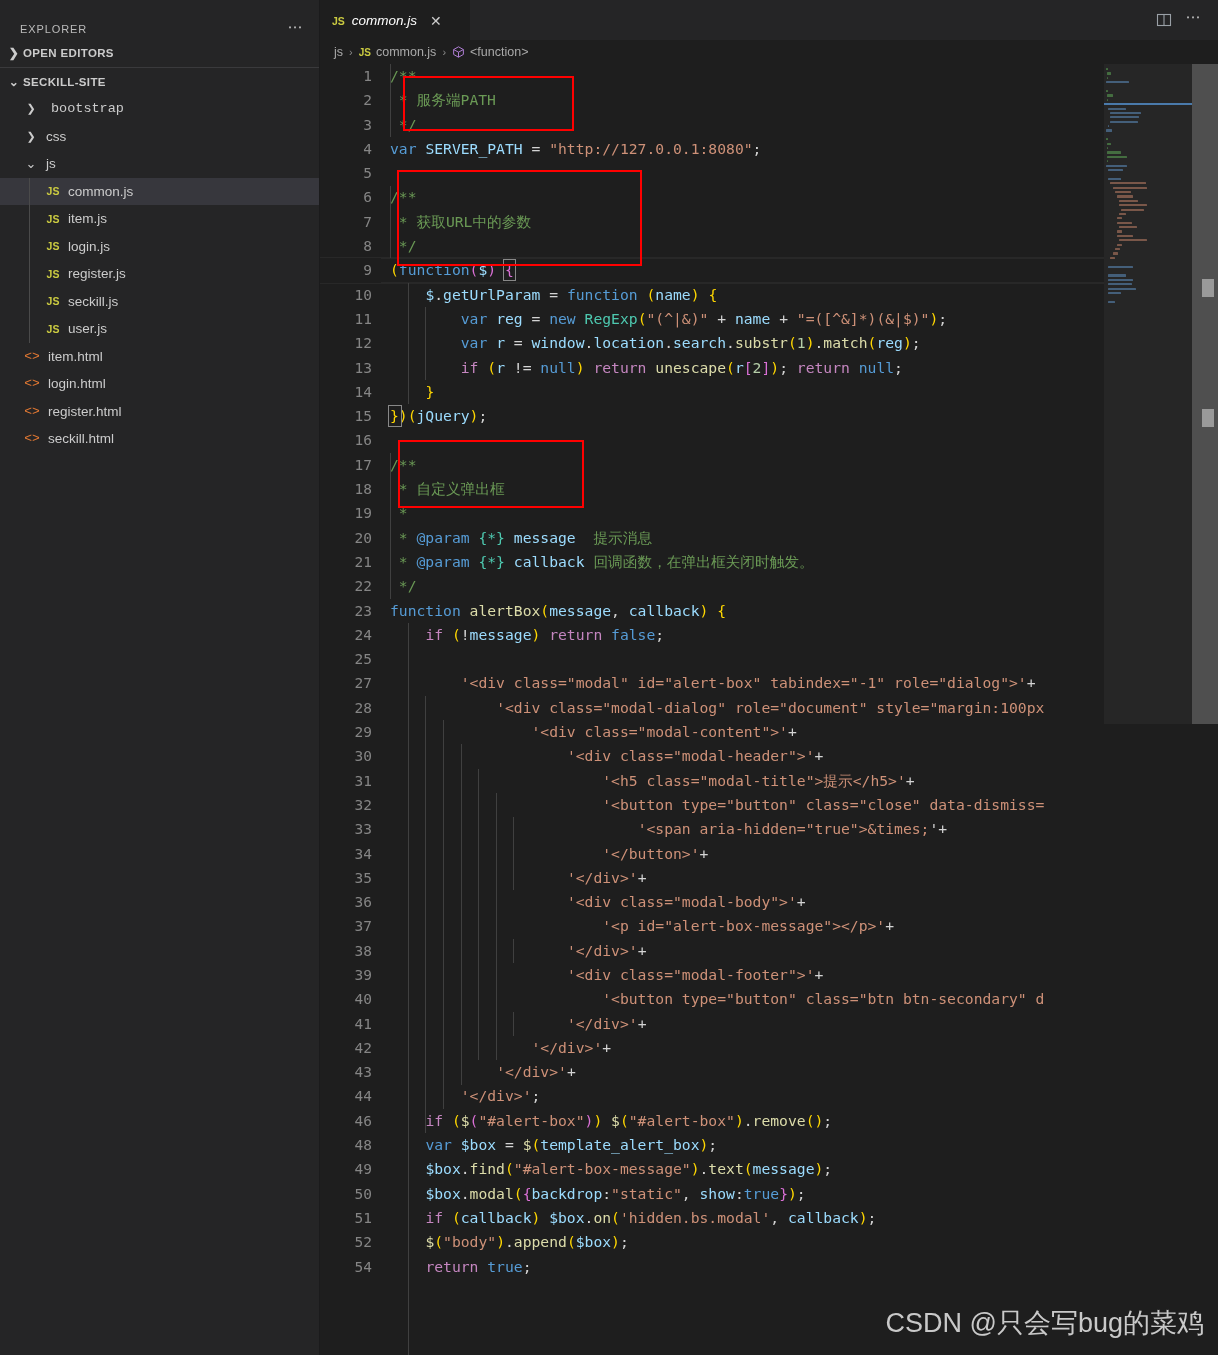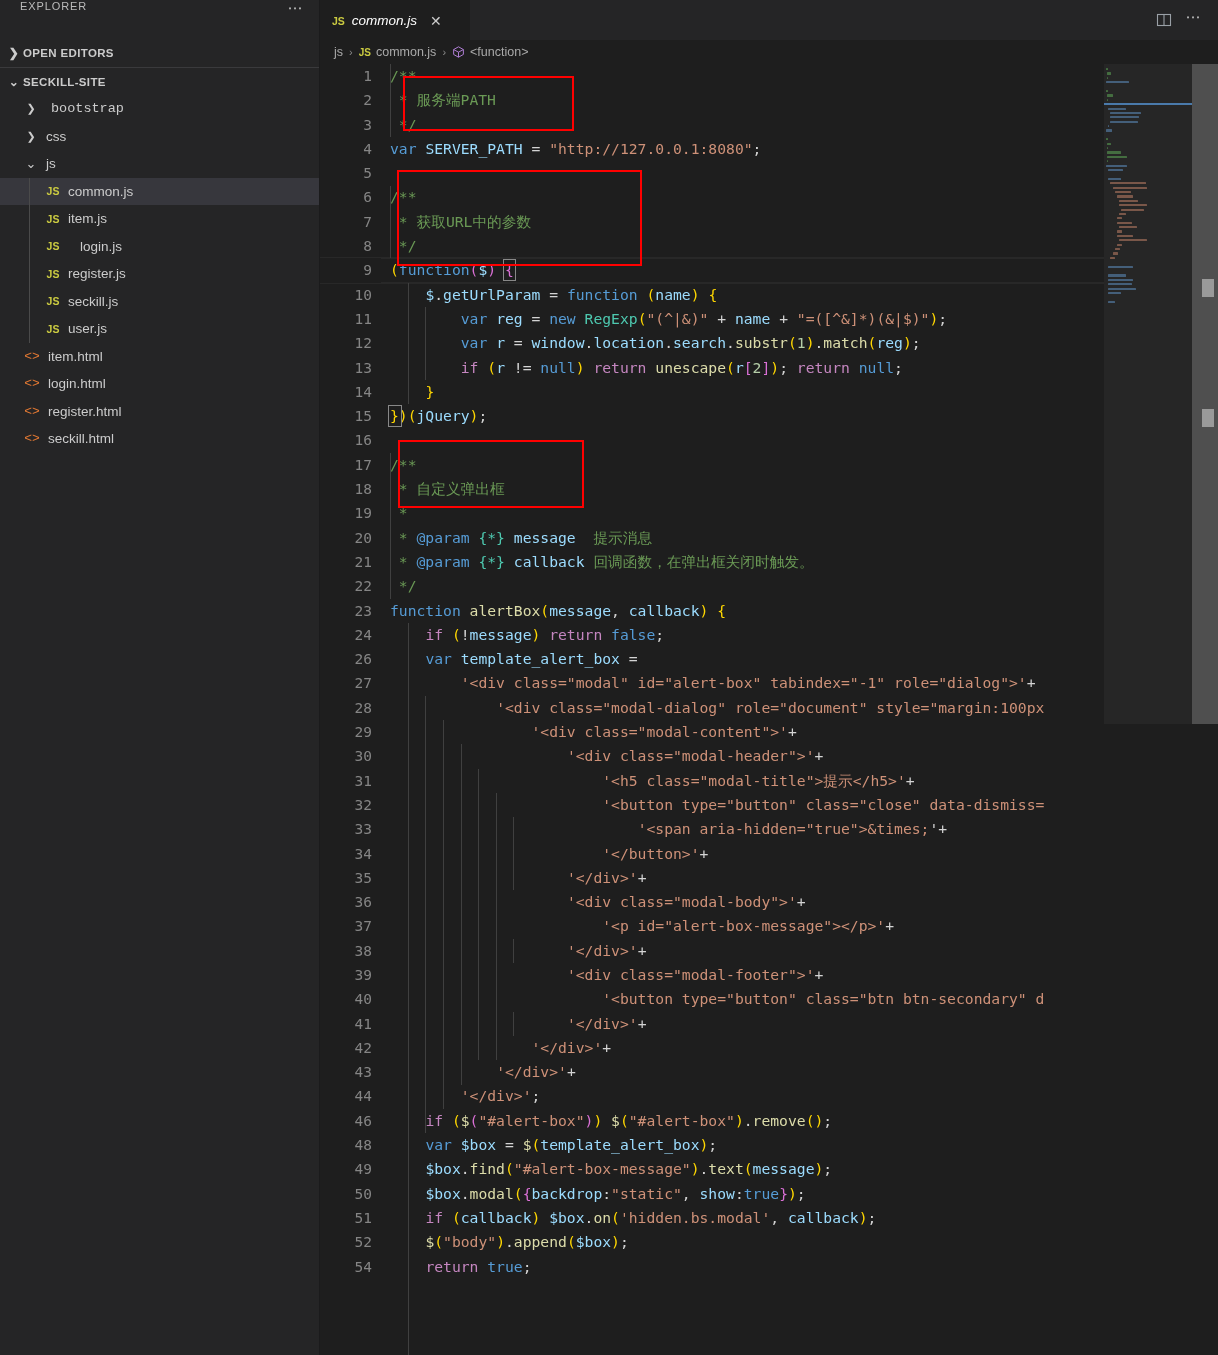--- a/index.html
+++ b/index.html
@@ -14,21 +14,21 @@
   
   .sidebar {
     width: 320px; height: 1355px;
     background: #252526;
     color: #cccccc;
     flex: 0 0 320px;
     position: relative;
     border-right: 1px solid #1b1b1c;
   }
   .sb-header {
-    height: 35px; display: flex; align-items: flex-start;
+    height: 35px; display: flex; align-items: flex-end;
     padding: 0 12px 0 20px; justify-content: space-between;
   }
   .sb-title { font-size: 11px; letter-spacing: .9px; color: #bbbbbb; font-weight: 400; }
   .sb-more { color: #cccccc; font-size: 15px; letter-spacing: 1.4px; line-height: 8px; cursor: pointer; padding: 4px 3px;}
   .sect-row {
     height: 28px; display: flex; align-items: center;
     font-size: 11.5px; font-weight: bold; letter-spacing: .35px;
     color: #cccccc; padding-left: 5px; cursor: pointer;
   }
   .sect-row.open-editors { margin-top: 4px; }
@@ -206,21 +206,21 @@
         <div class="trow selected" style="padding-left: 44px;">
           <span class="ico-js">JS</span>
           <span class="fname" style="margin-left: 6px;">common.js</span>
         </div>
         <div class="trow" style="padding-left: 44px;">
           <span class="ico-js">JS</span>
           <span class="fname" style="margin-left: 6px;">item.js</span>
         </div>
         <div class="trow" style="padding-left: 44px;">
           <span class="ico-js">JS</span>
-          <span class="fname" style="margin-left: 18px;">login.js</span>
+          <span class="fname" style="margin-left: 6px;">login.js</span>
         </div>
         <div class="trow" style="padding-left: 44px;">
           <span class="ico-js">JS</span>
           <span class="fname" style="margin-left: 6px;">register.js</span>
         </div>
         <div class="trow" style="padding-left: 44px;">
           <span class="ico-js">JS</span>
           <span class="fname" style="margin-left: 6px;">seckill.js</span>
         </div>
         <div class="trow" style="padding-left: 44px;">
@@ -306,21 +306,21 @@
           <div class="ln"><span class="num">15</span><span class="txt"><span class="b1">}</span><span class="b1">)</span><span class="b1">(</span><span class="c-var">jQuery</span><span class="b1">)</span><span class="c-pun">;</span></span></div>
           <div class="ln"><span class="num">16</span><span class="txt"></span></div>
           <div class="ln"><span class="num">17</span><span class="txt"><span class="c-com">/**</span></span></div>
           <div class="ln"><span class="num">18</span><span class="txt"><span class="c-com"> * 自定义弹出框</span></span></div>
           <div class="ln"><span class="num">19</span><span class="txt"><span class="c-com"> *</span></span></div>
           <div class="ln"><span class="num">20</span><span class="txt"><span class="c-com"> * </span><span class="c-blue">@param</span><span class="c-com"> </span><span class="c-type">{*}</span><span class="c-com"> </span><span class="c-var">message</span><span class="c-com">  提示消息</span></span></div>
           <div class="ln"><span class="num">21</span><span class="txt"><span class="c-com"> * </span><span class="c-blue">@param</span><span class="c-com"> </span><span class="c-type">{*}</span><span class="c-com"> </span><span class="c-var">callback</span><span class="c-com"> 回调函数，在弹出框关闭时触发。</span></span></div>
           <div class="ln"><span class="num">22</span><span class="txt"><span class="c-com"> */</span></span></div>
           <div class="ln"><span class="num">23</span><span class="txt"><span class="c-kw">function</span><span class="c-pun"> </span><span class="c-fn">alertBox</span><span class="b1">(</span><span class="c-var">message</span><span class="c-pun">,</span><span class="c-pun"> </span><span class="c-var">callback</span><span class="b1">)</span><span class="c-pun"> </span><span class="b1">{</span></span></div>
           <div class="ln"><span class="num">24</span><span class="txt"><span class="c-pun"> </span><span class="c-pun"> </span><span class="c-pun"> </span><span class="c-pun"> </span><span class="c-ctl">if</span><span class="c-pun"> </span><span class="b1">(</span><span class="c-pun">!</span><span class="c-var">message</span><span class="b1">)</span><span class="c-pun"> </span><span class="c-ctl">return</span><span class="c-pun"> </span><span class="c-kw">false</span><span class="c-pun">;</span></span></div>
-          <div class="ln"><span class="num">26</span><span class="txt"><span class="c-pun"> </span><span class="c-pun"> </span><span class="c-pun"> </span><span class="c-pun"> </span><span class="c-kw">var</span><span class="c-pun"> </span><span class="c-var">template_alert_box</span><span class="c-pun"> </span><span class="c-pun">=</span></span></div>
+          <div class="ln"><span class="num">25</span><span class="txt"></span></div>
           <div class="ln"><span class="num">27</span><span class="txt"><span class="c-pun"> </span><span class="c-pun"> </span><span class="c-pun"> </span><span class="c-pun"> </span><span class="c-pun"> </span><span class="c-pun"> </span><span class="c-pun"> </span><span class="c-pun"> </span><span class="c-str">'&lt;div class="modal" id="alert-box" tabindex="-1" role="dialog"&gt;'</span><span class="c-pun">+</span></span></div>
           <div class="ln"><span class="num">28</span><span class="txt"><span class="c-pun"> </span><span class="c-pun"> </span><span class="c-pun"> </span><span class="c-pun"> </span><span class="c-pun"> </span><span class="c-pun"> </span><span class="c-pun"> </span><span class="c-pun"> </span><span class="c-pun"> </span><span class="c-pun"> </span><span class="c-pun"> </span><span class="c-pun"> </span><span class="c-str">'&lt;div class="modal-dialog" role="document" style="margin:100px</span></span></div>
           <div class="ln"><span class="num">29</span><span class="txt"><span class="c-pun"> </span><span class="c-pun"> </span><span class="c-pun"> </span><span class="c-pun"> </span><span class="c-pun"> </span><span class="c-pun"> </span><span class="c-pun"> </span><span class="c-pun"> </span><span class="c-pun"> </span><span class="c-pun"> </span><span class="c-pun"> </span><span class="c-pun"> </span><span class="c-pun"> </span><span class="c-pun"> </span><span class="c-pun"> </span><span class="c-pun"> </span><span class="c-str">'&lt;div class="modal-content"&gt;'</span><span class="c-pun">+</span></span></div>
           <div class="ln"><span class="num">30</span><span class="txt"><span class="c-pun"> </span><span class="c-pun"> </span><span class="c-pun"> </span><span class="c-pun"> </span><span class="c-pun"> </span><span class="c-pun"> </span><span class="c-pun"> </span><span class="c-pun"> </span><span class="c-pun"> </span><span class="c-pun"> </span><span class="c-pun"> </span><span class="c-pun"> </span><span class="c-pun"> </span><span class="c-pun"> </span><span class="c-pun"> </span><span class="c-pun"> </span><span class="c-pun"> </span><span class="c-pun"> </span><span class="c-pun"> </span><span class="c-pun"> </span><span class="c-str">'&lt;div class="modal-header"&gt;'</span><span class="c-pun">+</span></span></div>
           <div class="ln"><span class="num">31</span><span class="txt"><span class="c-pun"> </span><span class="c-pun"> </span><span class="c-pun"> </span><span class="c-pun"> </span><span class="c-pun"> </span><span class="c-pun"> </span><span class="c-pun"> </span><span class="c-pun"> </span><span class="c-pun"> </span><span class="c-pun"> </span><span class="c-pun"> </span><span class="c-pun"> </span><span class="c-pun"> </span><span class="c-pun"> </span><span class="c-pun"> </span><span class="c-pun"> </span><span class="c-pun"> </span><span class="c-pun"> </span><span class="c-pun"> </span><span class="c-pun"> </span><span class="c-pun"> </span><span class="c-pun"> </span><span class="c-pun"> </span><span class="c-pun"> </span><span class="c-str">'&lt;h5 class="modal-title"&gt;提示&lt;/h5&gt;'</span><span class="c-pun">+</span></span></div>
           <div class="ln"><span class="num">32</span><span class="txt"><span class="c-pun"> </span><span class="c-pun"> </span><span class="c-pun"> </span><span class="c-pun"> </span><span class="c-pun"> </span><span class="c-pun"> </span><span class="c-pun"> </span><span class="c-pun"> </span><span class="c-pun"> </span><span class="c-pun"> </span><span class="c-pun"> </span><span class="c-pun"> </span><span class="c-pun"> </span><span class="c-pun"> </span><span class="c-pun"> </span><span class="c-pun"> </span><span class="c-pun"> </span><span class="c-pun"> </span><span class="c-pun"> </span><span class="c-pun"> </span><span class="c-pun"> </span><span class="c-pun"> </span><span class="c-pun"> </span><span class="c-pun"> </span><span class="c-str">'&lt;button type="button" class="close" data-dismiss=</span></span></div>
           <div class="ln"><span class="num">33</span><span class="txt"><span class="c-pun"> </span><span class="c-pun"> </span><span class="c-pun"> </span><span class="c-pun"> </span><span class="c-pun"> </span><span class="c-pun"> </span><span class="c-pun"> </span><span class="c-pun"> </span><span class="c-pun"> </span><span class="c-pun"> </span><span class="c-pun"> </span><span class="c-pun"> </span><span class="c-pun"> </span><span class="c-pun"> </span><span class="c-pun"> </span><span class="c-pun"> </span><span class="c-pun"> </span><span class="c-pun"> </span><span class="c-pun"> </span><span class="c-pun"> </span><span class="c-pun"> </span><span class="c-pun"> </span><span class="c-pun"> </span><span class="c-pun"> </span><span class="c-pun"> </span><span class="c-pun"> </span><span class="c-pun"> </span><span class="c-pun"> </span><span class="c-str">'&lt;span aria-hidden="true"&gt;&amp;times;</span>'<span class="c-pun">+</span></span></div>
           <div class="ln"><span class="num">34</span><span class="txt"><span class="c-pun"> </span><span class="c-pun"> </span><span class="c-pun"> </span><span class="c-pun"> </span><span class="c-pun"> </span><span class="c-pun"> </span><span class="c-pun"> </span><span class="c-pun"> </span><span class="c-pun"> </span><span class="c-pun"> </span><span class="c-pun"> </span><span class="c-pun"> </span><span class="c-pun"> </span><span class="c-pun"> </span><span class="c-pun"> </span><span class="c-pun"> </span><span class="c-pun"> </span><span class="c-pun"> </span><span class="c-pun"> </span><span class="c-pun"> </span><span class="c-pun"> </span><span class="c-pun"> </span><span class="c-pun"> </span><span class="c-pun"> </span><span class="c-str">'&lt;/button&gt;'</span><span class="c-pun">+</span></span></div>
           <div class="ln"><span class="num">35</span><span class="txt"><span class="c-pun"> </span><span class="c-pun"> </span><span class="c-pun"> </span><span class="c-pun"> </span><span class="c-pun"> </span><span class="c-pun"> </span><span class="c-pun"> </span><span class="c-pun"> </span><span class="c-pun"> </span><span class="c-pun"> </span><span class="c-pun"> </span><span class="c-pun"> </span><span class="c-pun"> </span><span class="c-pun"> </span><span class="c-pun"> </span><span class="c-pun"> </span><span class="c-pun"> </span><span class="c-pun"> </span><span class="c-pun"> </span><span class="c-pun"> </span><span class="c-str">'&lt;/div&gt;'</span><span class="c-pun">+</span></span></div>
           <div class="ln"><span class="num">36</span><span class="txt"><span class="c-pun"> </span><span class="c-pun"> </span><span class="c-pun"> </span><span class="c-pun"> </span><span class="c-pun"> </span><span class="c-pun"> </span><span class="c-pun"> </span><span class="c-pun"> </span><span class="c-pun"> </span><span class="c-pun"> </span><span class="c-pun"> </span><span class="c-pun"> </span><span class="c-pun"> </span><span class="c-pun"> </span><span class="c-pun"> </span><span class="c-pun"> </span><span class="c-pun"> </span><span class="c-pun"> </span><span class="c-pun"> </span><span class="c-pun"> </span><span class="c-str">'&lt;div class="modal-body"&gt;'</span><span class="c-pun">+</span></span></div>
@@ -521,14 +521,15 @@
           <div class="mm-curline" style="top: 39.2px;"></div>
         </div>
     </div>
 
     <div class="vscroll">
       <div class="vscroll-thumb"></div>
       <div class="deco" style="top:215px;"></div>
       <div class="deco" style="top:345px;"></div>
     </div>
 
+    <div class="watermark">CSDN @只会写bug的菜鸡</div>
   </div>
 </div>
 
 </body></html>

